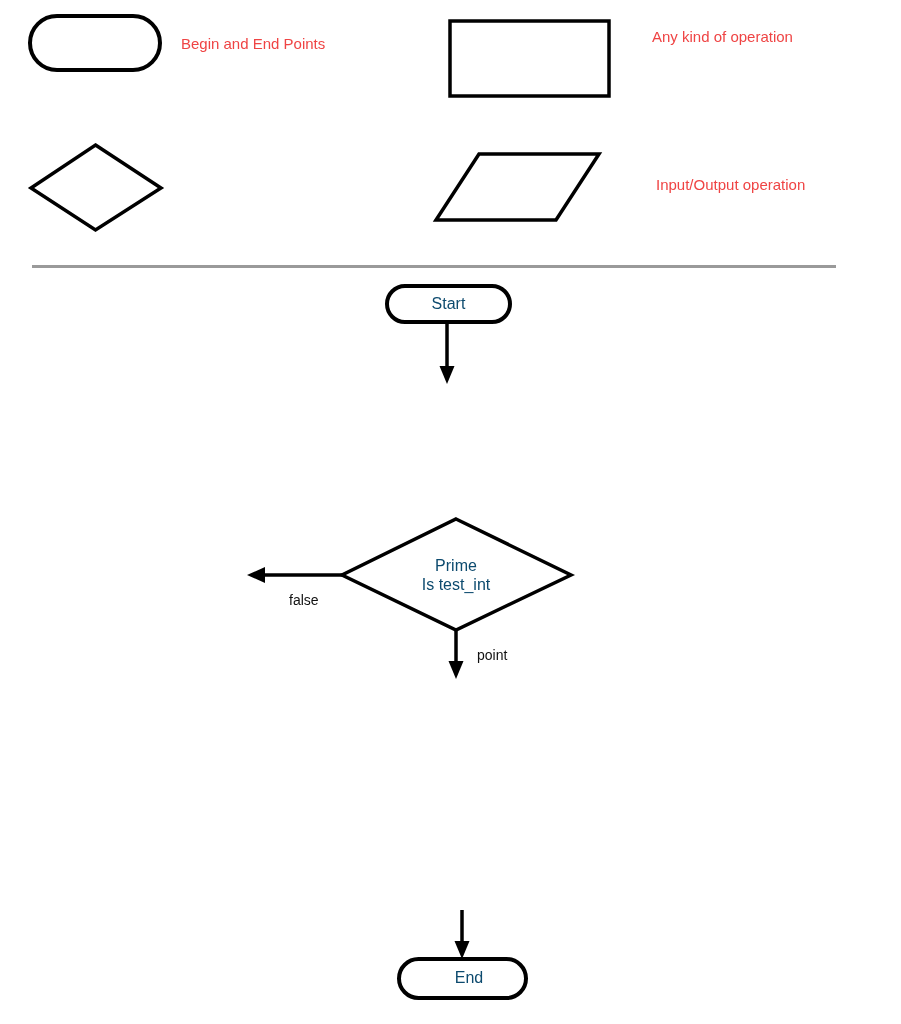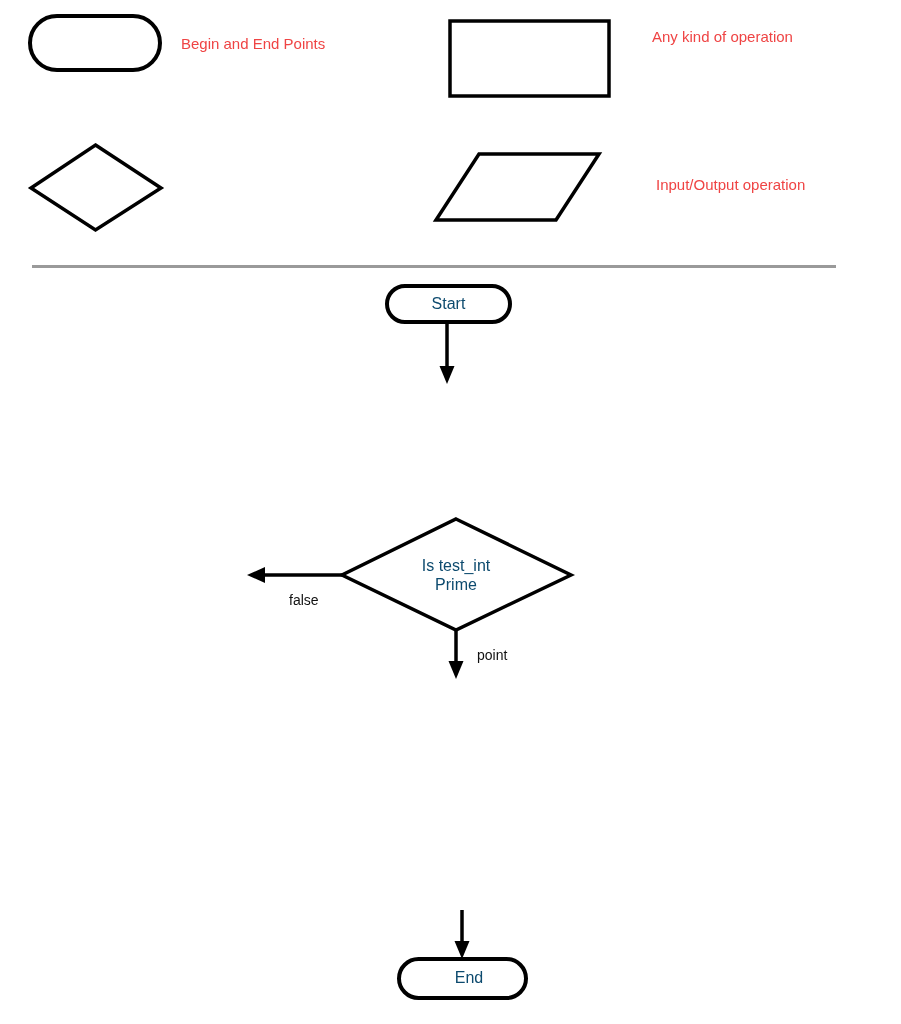--- a/index.html
+++ b/index.html
@@ -115,22 +115,22 @@
   <div class="lbl" style="left:181px; top:34px;">Begin and End Points</div>
 
   <div class="lbl" style="left:652px; top:27px;">Any kind of operation</div>
 
 
   <div class="lbl" style="left:644px; top:175px;margin-left:12px;">Input/Output operation</div>
 
   <div class="shape-text" style="left:387px; top:294px; width:123px;">Start</div>
 
   <div style="position:absolute; left:356px; top:556px; width:200px; text-align:center;">
+    <div class="shape-text" style="position:static; width:200px;">Prime</div>
     <div class="shape-text" style="position:static; width:200px;">Is test_int</div>
-    <div class="shape-text" style="position:static; width:200px;">Prime</div>
   </div>
 
   <div class="edge-label" style="left:277px; top:592px;margin-left:12px;">false</div>
 
   <div class="edge-label" style="left:477px; top:647px;">point</div>
 
   <div class="shape-text" style="left:399px; top:968px; width:140px;">End</div>
 
 </div>
 

